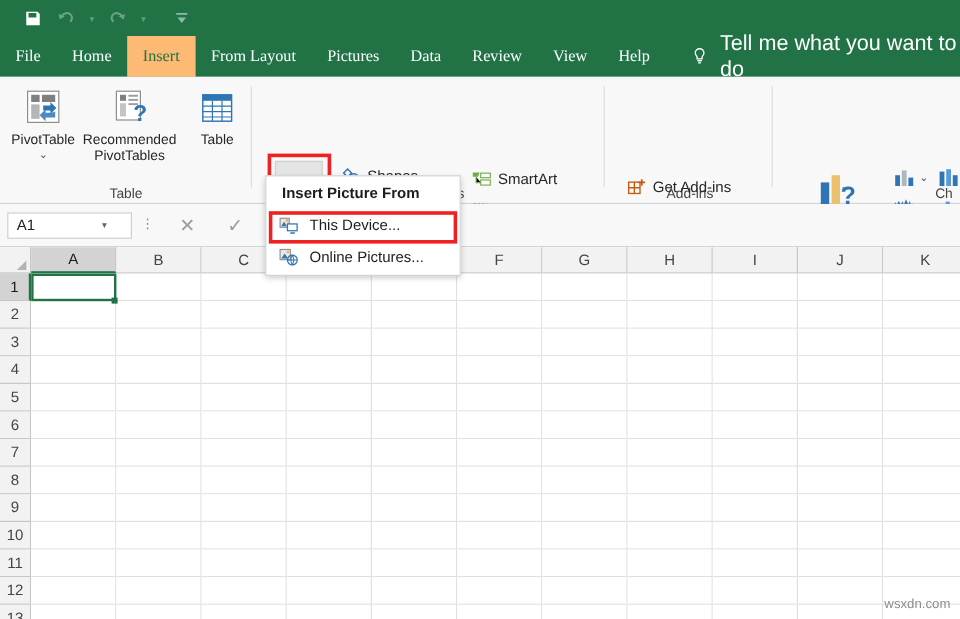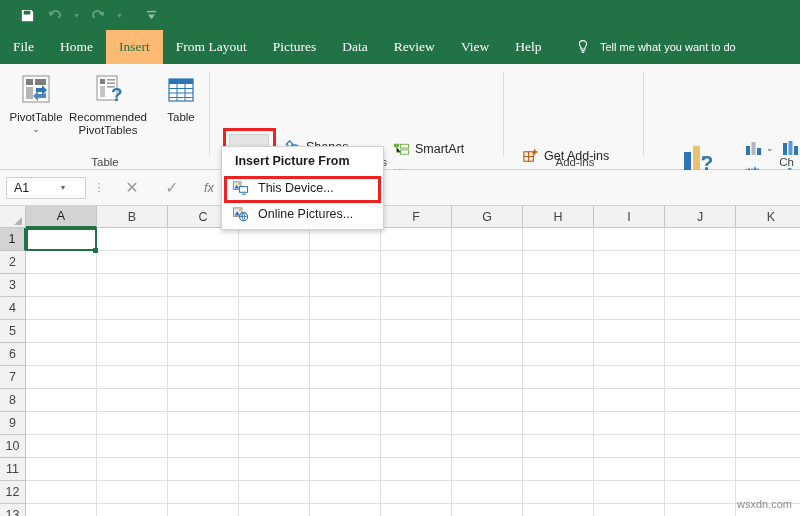--- a/index.html
+++ b/index.html
@@ -28,21 +28,21 @@
   .tabbar {
     position:absolute; left:0; top:30px; width:800px; height:34px;
     background:#217346;
   }
   .tabs { position:absolute; left:0; top:0; height:34px; display:flex; align-items:stretch;font-family:Liberation Serif, serif; }
   .tab {
     display:flex; align-items:center; padding:0 13px;
     color:#ffffff; font-size:13.5px; white-space:nowrap;
   }
   .tab.active { background:#fdba74; color:#217346; }
-  .tellme { position:absolute; left:575px; top:0; height:34px; display:flex; align-items:center; gap:9px; color:#ffffff; font-size:11px; }
+  .tellme { position:absolute; left:575px; top:0; height:34px; display:flex; align-items:center; gap:9px; color:#ffffff; font-size:18px; }
   .bulb { width:16px; height:16px; display:block; }
 
   
   .ribbon {
     position:absolute; left:0; top:64px; width:800px; height:106px;
     background:#f8f8f8; border-bottom:1px solid #d4d4d4;
   }
   .grp { position:absolute; top:0; height:106px; }
   .grp-label {
     position:absolute; bottom:2px; left:0; width:100%;
@@ -99,21 +99,21 @@
     border:3px solid #ee2222; z-index:70; pointer-events:none;
   }
 
   
   .fbar {
     position:absolute; left:0; top:170px; width:800px; height:36px;
     background:#f8f8f8; border-bottom:1px solid #d4d4d4;
     display:flex; align-items:center;
   }
   .namebox {
-    margin-left:6px; width:80px; height:22px; background:#fff;
+    margin-left:6px; width:104px; height:22px; background:#fff;
     border:1px solid #d0d0d0; display:flex; align-items:center;
     padding:0 20px 0 7px; font-size:12.5px; color:#222;
   }
   .namebox .nb-caret { margin-left:auto; font-size:8px; color:#666; }
   .dots { width:26px; text-align:center; color:#8a8a8a; font-size:11px; letter-spacing:0; line-height:1; }
   .fbtn { width:40px; text-align:center; color:#9c9c9c; font-size:16px; }
   .fbtn.ok { color:#9c9c9c; }
   .fx { width:34px; text-align:center; color:#7a7a7a; font-size:13px; font-style:italic; }
 
   

